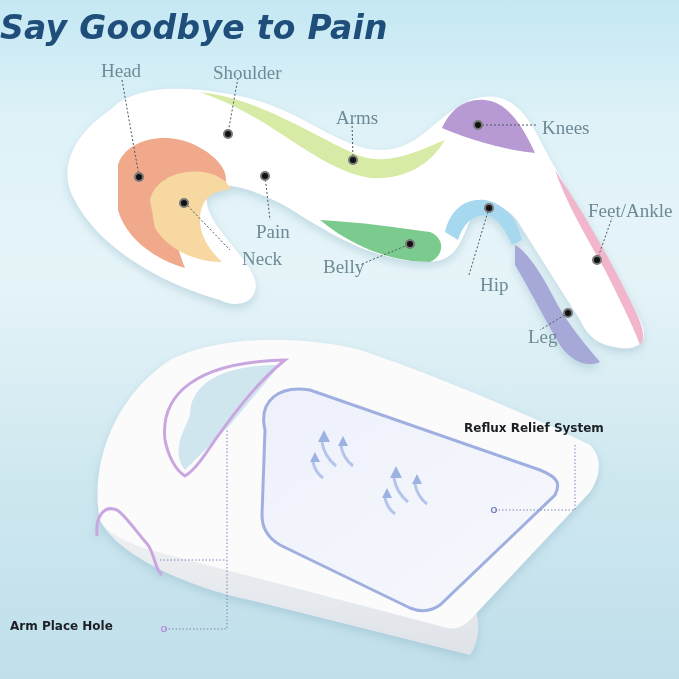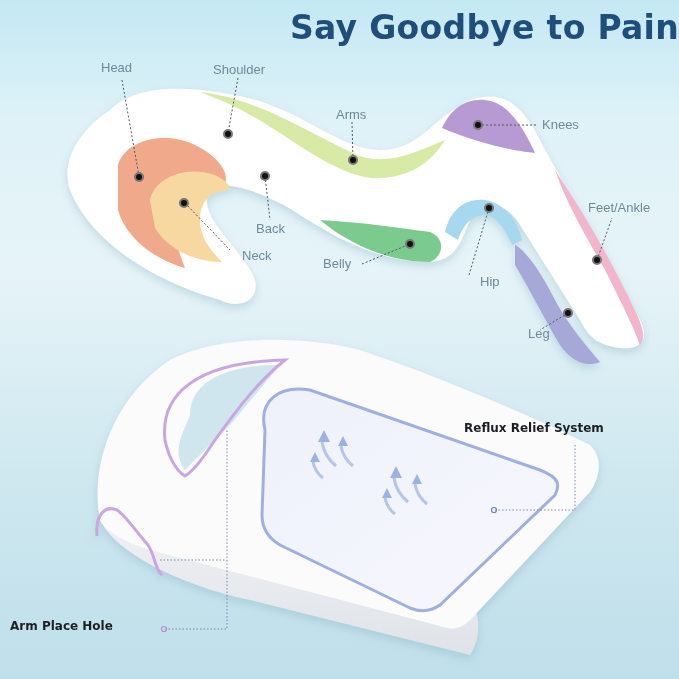--- a/index.html
+++ b/index.html
@@ -2,28 +2,28 @@
 <html><head>
 <meta charset="utf-8">
 <style>
   html, body { margin: 0; padding: 0; }
   body {
     width: 679px; height: 679px; overflow: hidden; position: relative;
     background: linear-gradient(180deg, #c4e8f3 0%, #dff2f8 18%, #e6f4f8 40%, #cfe8f0 70%, #bfdfea 100%);
     font-family: "Liberation Sans", sans-serif;
   }
   .title {
-    position: absolute; left: 0; right: 0; top: 8px; text-align: right;
-    font-family: "DejaVu Sans", sans-serif; font-weight: bold; 
+    position: absolute; left: 0; right: 0; top: 8px; text-align: left;
+    font-family: "DejaVu Sans", sans-serif; font-weight: bold; font-style: italic;
     font-size: 33px; color: #1f4e7a; letter-spacing: 0.3px;
   }
   svg.art { position: absolute; left: 0; top: 0; }
   .lbl {
-    position: absolute; font-family: Liberation Sans, sans-serif;
-    font-size: 13px; color: #6d8a97; white-space: nowrap;
+    position: absolute; font-family: Liberation Serif, serif;
+    font-size: 19px; color: #6d8a97; white-space: nowrap;
   }
   .feat {
     position: absolute; font-family: "DejaVu Sans", sans-serif; font-weight: bold;
     font-size: 12px; color: #1b1f24; white-space: nowrap;
   }
 </style>
 </head>
 <body>
 
 <div class="title">Say Goodbye to Pain</div>
@@ -125,21 +125,21 @@
     <line x1="160" y1="560" x2="227" y2="560"></line>
   </g>
   <circle cx="494" cy="510" r="2.5" fill="none" stroke="#6f7fb8" stroke-width="1.2"></circle>
   <circle cx="164" cy="629" r="2.5" fill="none" stroke="#b48ed6" stroke-width="1.2"></circle>
 </svg>
 
 <span class="lbl" style="left:101px;top:60px;">Head</span>
 <span class="lbl" style="left:213px;top:62px;">Shoulder</span>
 <span class="lbl" style="left:336px;top:107px;">Arms</span>
 <span class="lbl" style="left:542px;top:117px;">Knees</span>
-<span class="lbl" style="left:256px;top:221px;">Back</span>
+<span class="lbl" style="left:256px;top:221px;">Pain</span>
 <span class="lbl" style="left:225px;top:248px;margin-left:17px;">Neck</span>
 <span class="lbl" style="left:323px;top:256px;">Belly</span>
 <span class="lbl" style="left:480px;top:274px;">Hip</span>
 <span class="lbl" style="left:588px;top:200px;">Feet/Ankle</span>
 <span class="lbl" style="left:528px;top:326px;">Leg</span>
 
 <span class="feat" style="left:464px;top:421px;">Reflux Relief System</span>
 <span class="feat" style="left:10px;top:619px;text-align:right;">Arm Place Hole</span>
 
 </body></html>

